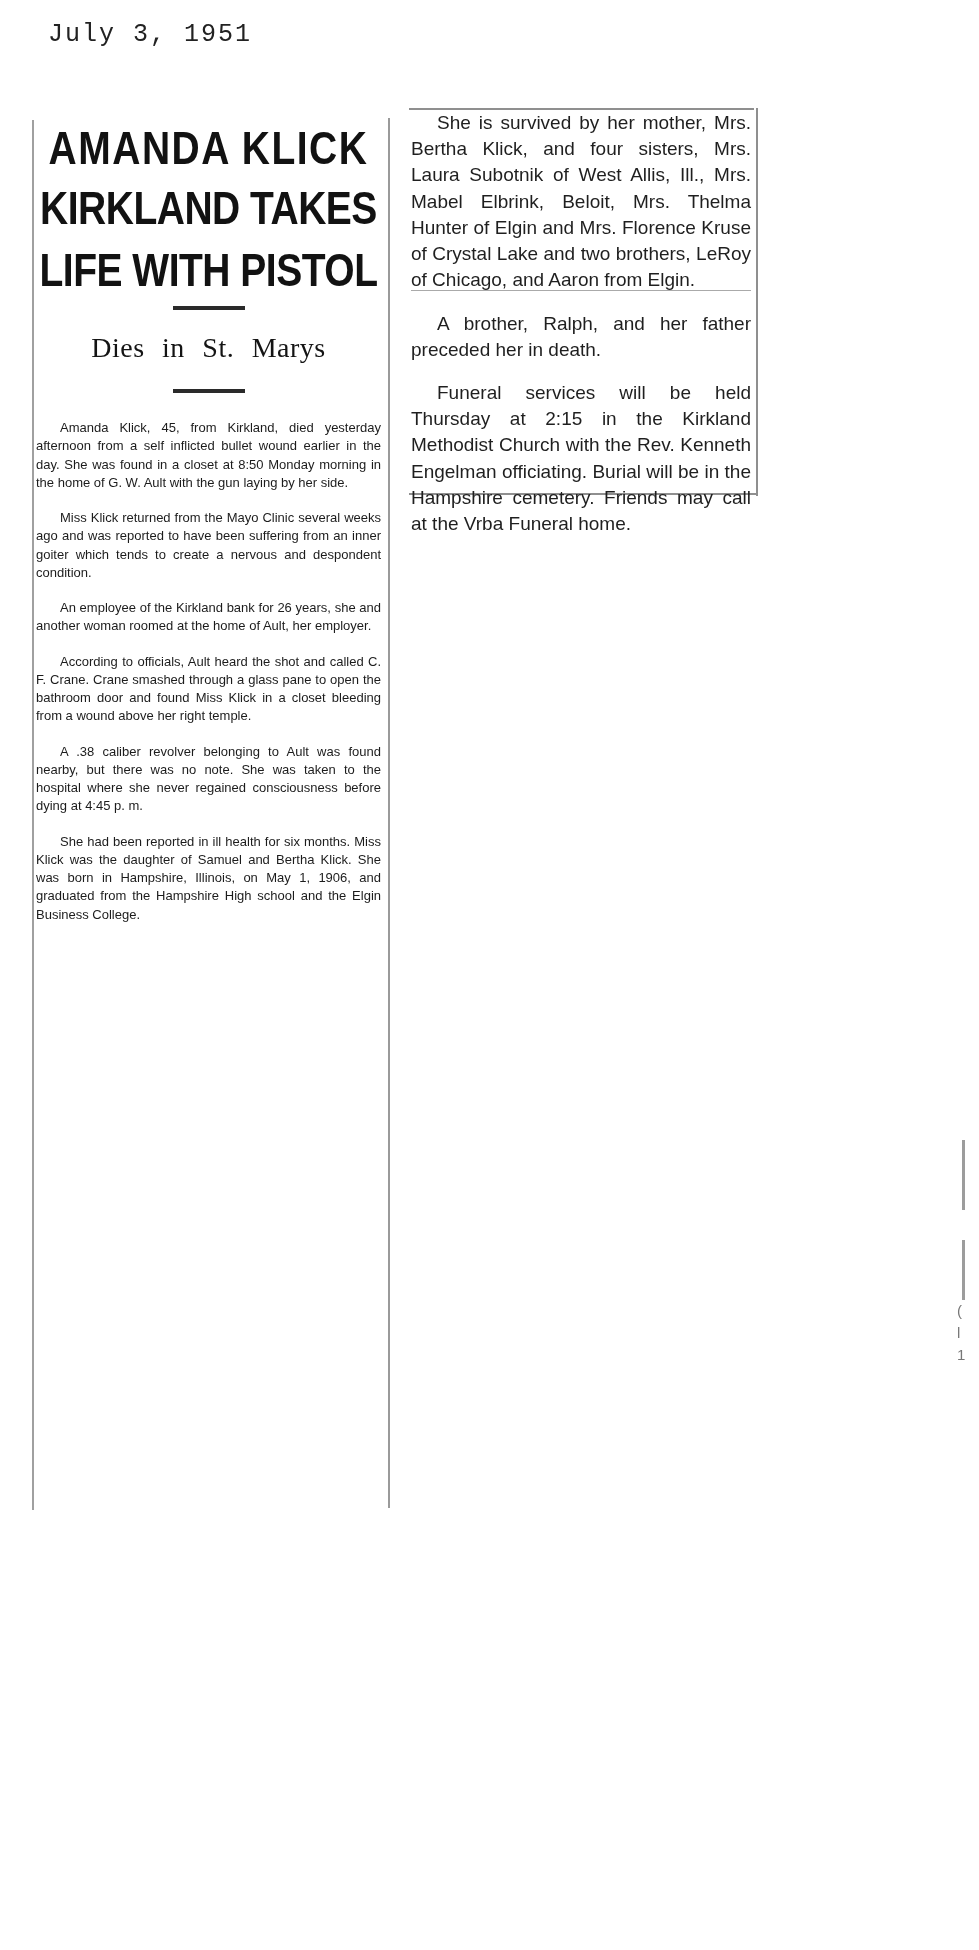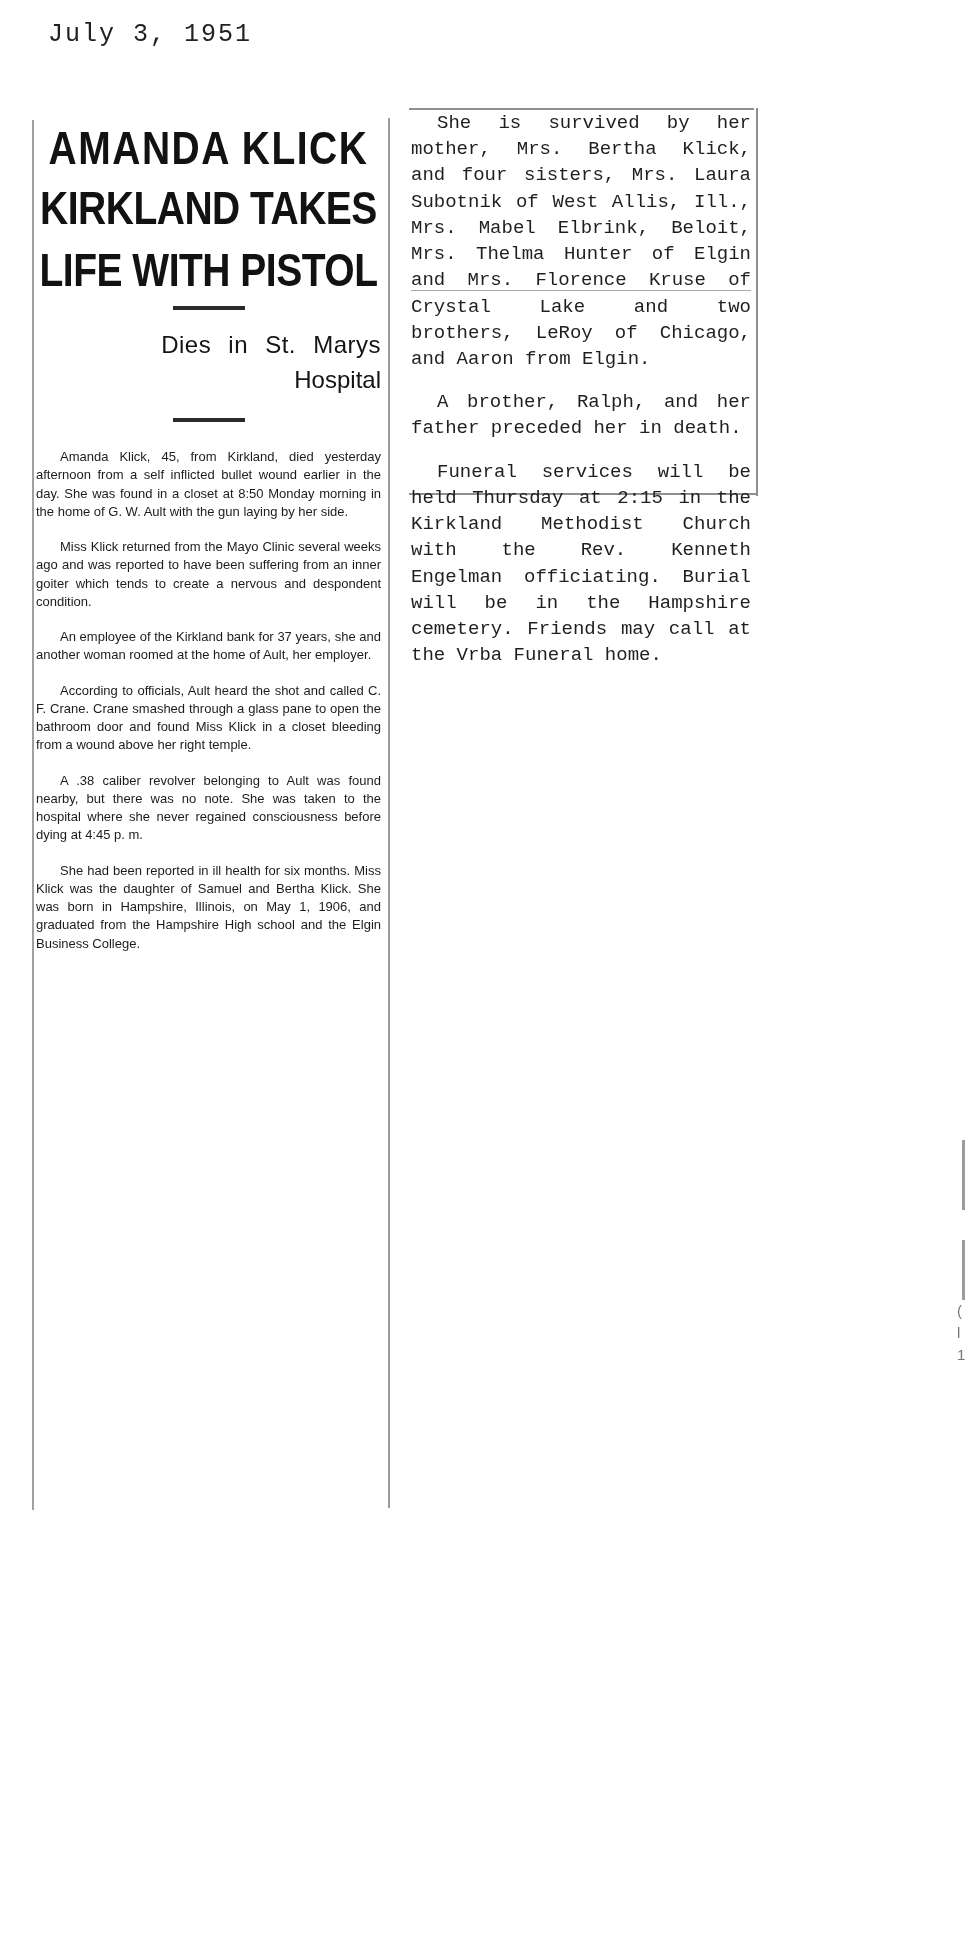--- a/index.html
+++ b/index.html
@@ -74,25 +74,25 @@
     margin: 34px auto 18px auto;
   }
   .rule2 {
     width: 72px;
     height: 4px;
     background: #2a2a2a;
     margin: 20px auto 26px auto;
   }
 
   .subhead {
-    font-family: Liberation Sans, sans-serif;
-    font-size: 24px;
+    font-family: Liberation Serif, serif;
+    font-size: 28px;
     line-height: 1.45;
     color: #141414;
-    text-align: right;
+    text-align: center;
   }
   .subhead .l1 {
     display: block;
     letter-spacing: 0.5px;
     word-spacing: 10px;
   }
   .subhead .l2 {
     display: block;
   }
 
@@ -103,21 +103,21 @@
     font-size: 13px;
     line-height: 1.405;
     text-align: justify;
     text-indent: 24px;
     color: #1c1c1c;
     -webkit-font-smoothing: none;
   }
   .body-col p + p { margin-top: 17px; }
 
   .col-right .body-col p {
-    font-family: Liberation Mono, monospace;
+    font-family: Liberation Sans, sans-serif;
     font-size: 19px;
     line-height: 1.38;
     text-indent: 26px;
     color: #1f1f1f;
   }
 
   
   .faded { color: #4a4a4a; }
 
   
@@ -202,29 +202,28 @@
     <div class="headline">
       <div class="hl-sp">AMANDA KLICK</div>
       <div>KIRKLAND TAKES</div>
       <div>LIFE WITH PISTOL</div>
     </div>
 
     <div class="rule"></div>
 
     <div class="subhead">
       <span class="l1">Dies in St. Marys</span>
-      <span class="l2">Hospital</span>
     </div>
 
     <div class="rule2"></div>
 
     <div class="body-col">
       <p>Amanda Klick, 45, from Kirkland, died yesterday afternoon from a self inflicted bullet wound earlier in the day. She was found in a closet at 8:50 Monday morning in the home of G. W. Ault with the gun laying by her side.</p>
       <p class="faded">Miss Klick returned from the Mayo Clinic several weeks ago and was reported to have been suffering from an inner goiter which tends to create a nervous and despondent condition.</p>
-      <p class="faded">An employee of the Kirkland bank for 37 years, she and another woman roomed at the home of Ault, her employer.</p>
+      <p class="faded">An employee of the Kirkland bank for 26 years, she and another woman roomed at the home of Ault, her employer.</p>
       <p>According to officials, Ault heard the shot and called C. F. Crane. Crane smashed through a glass pane to open the bathroom door and found Miss Klick in a closet bleeding from a wound above her right temple.</p>
       <p>A .38 caliber revolver belonging to Ault was found nearby, but there was no note. She was taken to the hospital where she never regained consciousness before dying at 4:45 p. m.</p>
       <p>She had been reported in ill health for six months. Miss Klick was the daughter of Samuel and Bertha Klick. She was born in Hampshire, Illinois, on May 1, 1906, and graduated from the Hampshire High school and the Elgin Business College.</p>
     </div>
   </div>
 
   <div class="col-right">
     <div class="body-col">
       <p>She is survived by her mother, Mrs. Bertha Klick, and four sisters, Mrs. Laura Subotnik of West Allis, Ill., Mrs. Mabel Elbrink, Beloit, Mrs. Thelma Hunter of Elgin and Mrs. Florence Kruse of Crystal Lake and two brothers, LeRoy of Chicago, and Aaron from Elgin.</p>
       <p>A brother, Ralph, and her father preceded her in death.</p>

